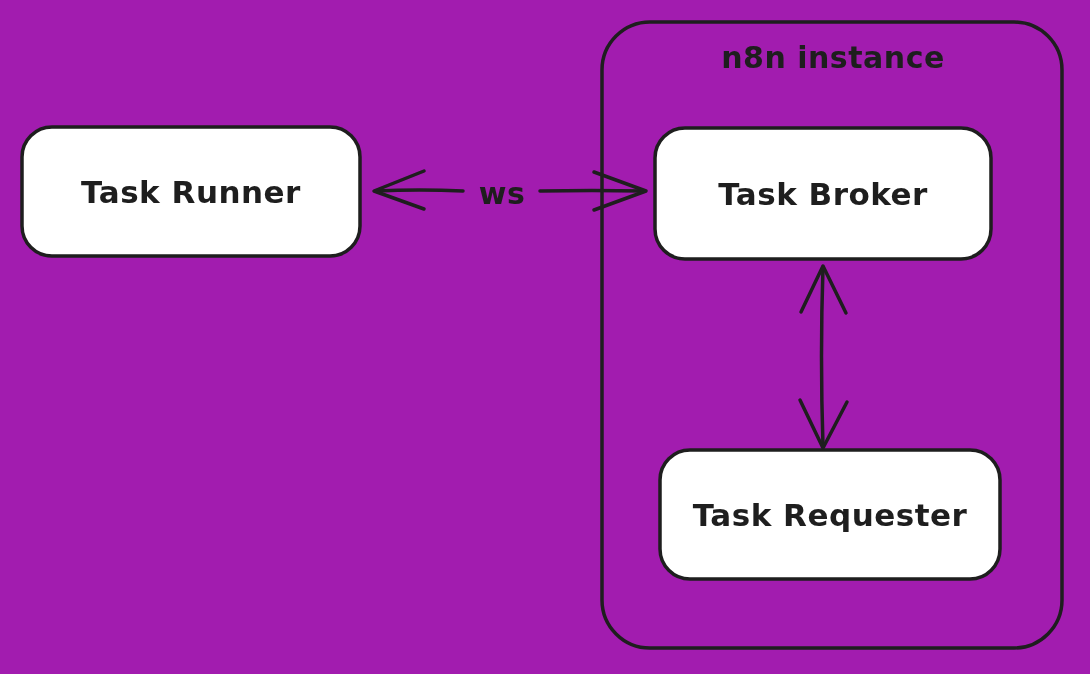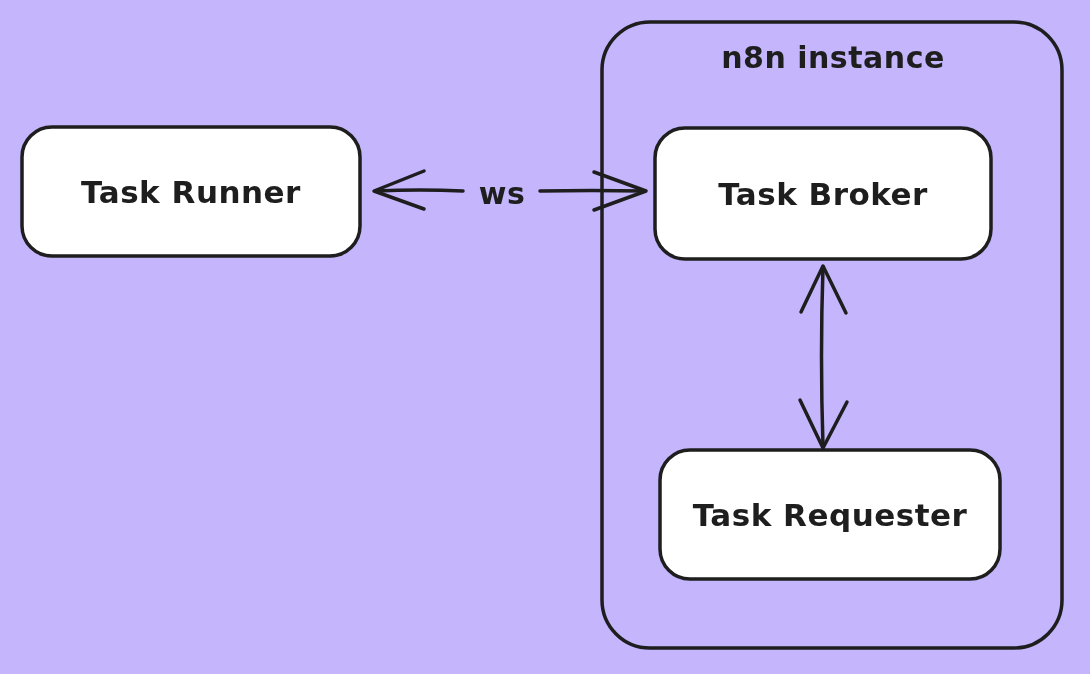--- a/index.html
+++ b/index.html
@@ -7,21 +7,21 @@
     padding: 0;
     background: #ffffff;
     width: 1090px;
     height: 674px;
     overflow: hidden;
   }
   .canvas {
     position: relative;
     width: 1090px;
     height: 674px;
-    background: #c4b5fd;
+    background: #a21caf;
     font-family: "DejaVu Sans", sans-serif;
   }
   svg text {
     font-family: "DejaVu Sans", sans-serif;
     font-weight: 600;
     fill: #1e1e1e;
     letter-spacing: 0.5px;
   }
   .node-label { font-size: 31px; }
   .container-label { font-size: 30px; }

